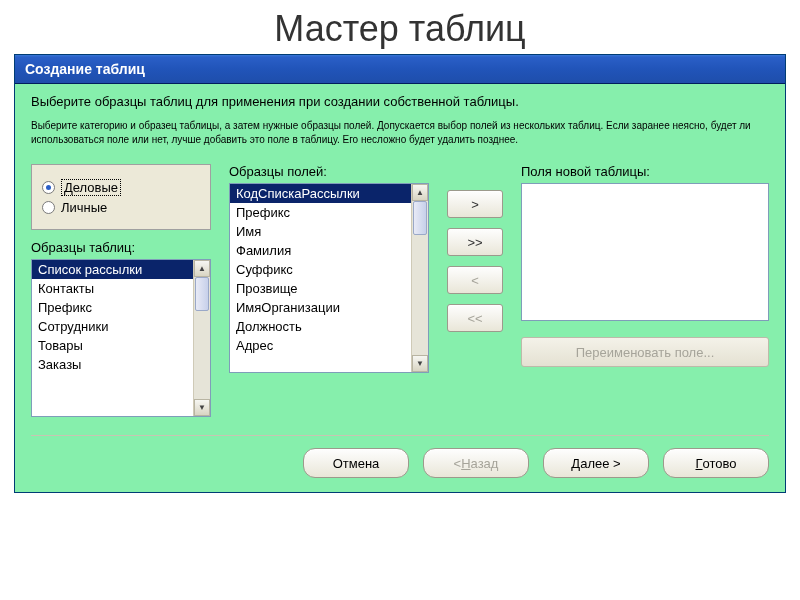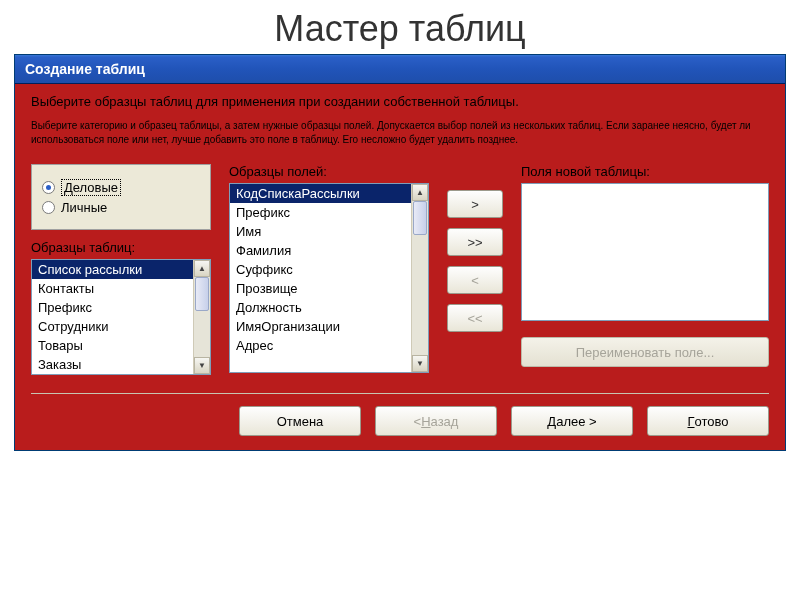--- a/index.html
+++ b/index.html
@@ -15,21 +15,21 @@
   text-align: center;
   font-size: 36px;
   font-weight: normal;
   color: #333;
   padding: 8px 0 4px;
   font-family: Arial, sans-serif;
 }
 .window {
   margin: 0 14px 14px;
   border: 1px solid #003c74;
-  background: #b91c1c;
+  background: #86efac;
 }
 .titlebar {
   background: linear-gradient(to bottom, #3876d6 0%, #2a5fc7 8%, #2154b9 50%, #1e4eab 100%);
   color: #fff;
   font-weight: bold;
   font-size: 14px;
   padding: 6px 10px;
   border-bottom: 1px solid #001f5b;
 }
 .content {
@@ -82,21 +82,21 @@
   padding: 0 2px;
 }
 .section-label {
   font-size: 13px;
   margin-bottom: 4px;
 }
 .listbox {
   border: 1px solid #7f9db9;
   background: #fff;
   display: flex;
-  height: 116px;
+  height: 158px;
 }
 .listbox-items {
   flex: 1;
   overflow: hidden;
 }
 .listbox-item {
   padding: 2px 6px;
   font-size: 13px;
   white-space: nowrap;
   overflow: hidden;
@@ -173,25 +173,25 @@
 }
 .footer {
   display: flex;
   justify-content: flex-end;
   gap: 14px;
   margin-top: 18px;
   padding-top: 12px;
   border-top: 1px solid #c8c4b2;
 }
 .footbtn {
-  width: 122px;
+  width: 106px;
   height: 30px;
   border: 1px solid #9c9a8c;
   background: linear-gradient(#fefefe, #e9e6d8);
-  border-radius: 3px;
+  border-radius: 12px;
   font-size: 13px;
   display: flex;
   align-items: center;
   justify-content: center;
   box-shadow: 0 1px 0 #fff inset;
 }
 .footbtn.disabled { color: #a6a49a; }
 .und { text-decoration: underline; }
 </style>
 </head>
@@ -240,22 +240,22 @@
       <div class="col-mid">
         <div class="section-label">Образцы полей:</div>
         <div class="listbox tall">
           <div class="listbox-items">
             <div class="listbox-item selected">КодСпискаРассылки</div>
             <div class="listbox-item">Префикс</div>
             <div class="listbox-item">Имя</div>
             <div class="listbox-item">Фамилия</div>
             <div class="listbox-item">Суффикс</div>
             <div class="listbox-item">Прозвище</div>
+            <div class="listbox-item">ИмяОрганизации</div>
             <div class="listbox-item">Должность</div>
-            <div class="listbox-item">ИмяОрганизации</div>
             <div class="listbox-item">Адрес</div>
           </div>
           <div class="scrollbar">
             <div class="scroll-btn">▲</div>
             <div class="scroll-track">
                 <div class="scroll-thumb"></div>
               </div>
             <div class="scroll-btn">▼</div>
           </div>
         </div>

